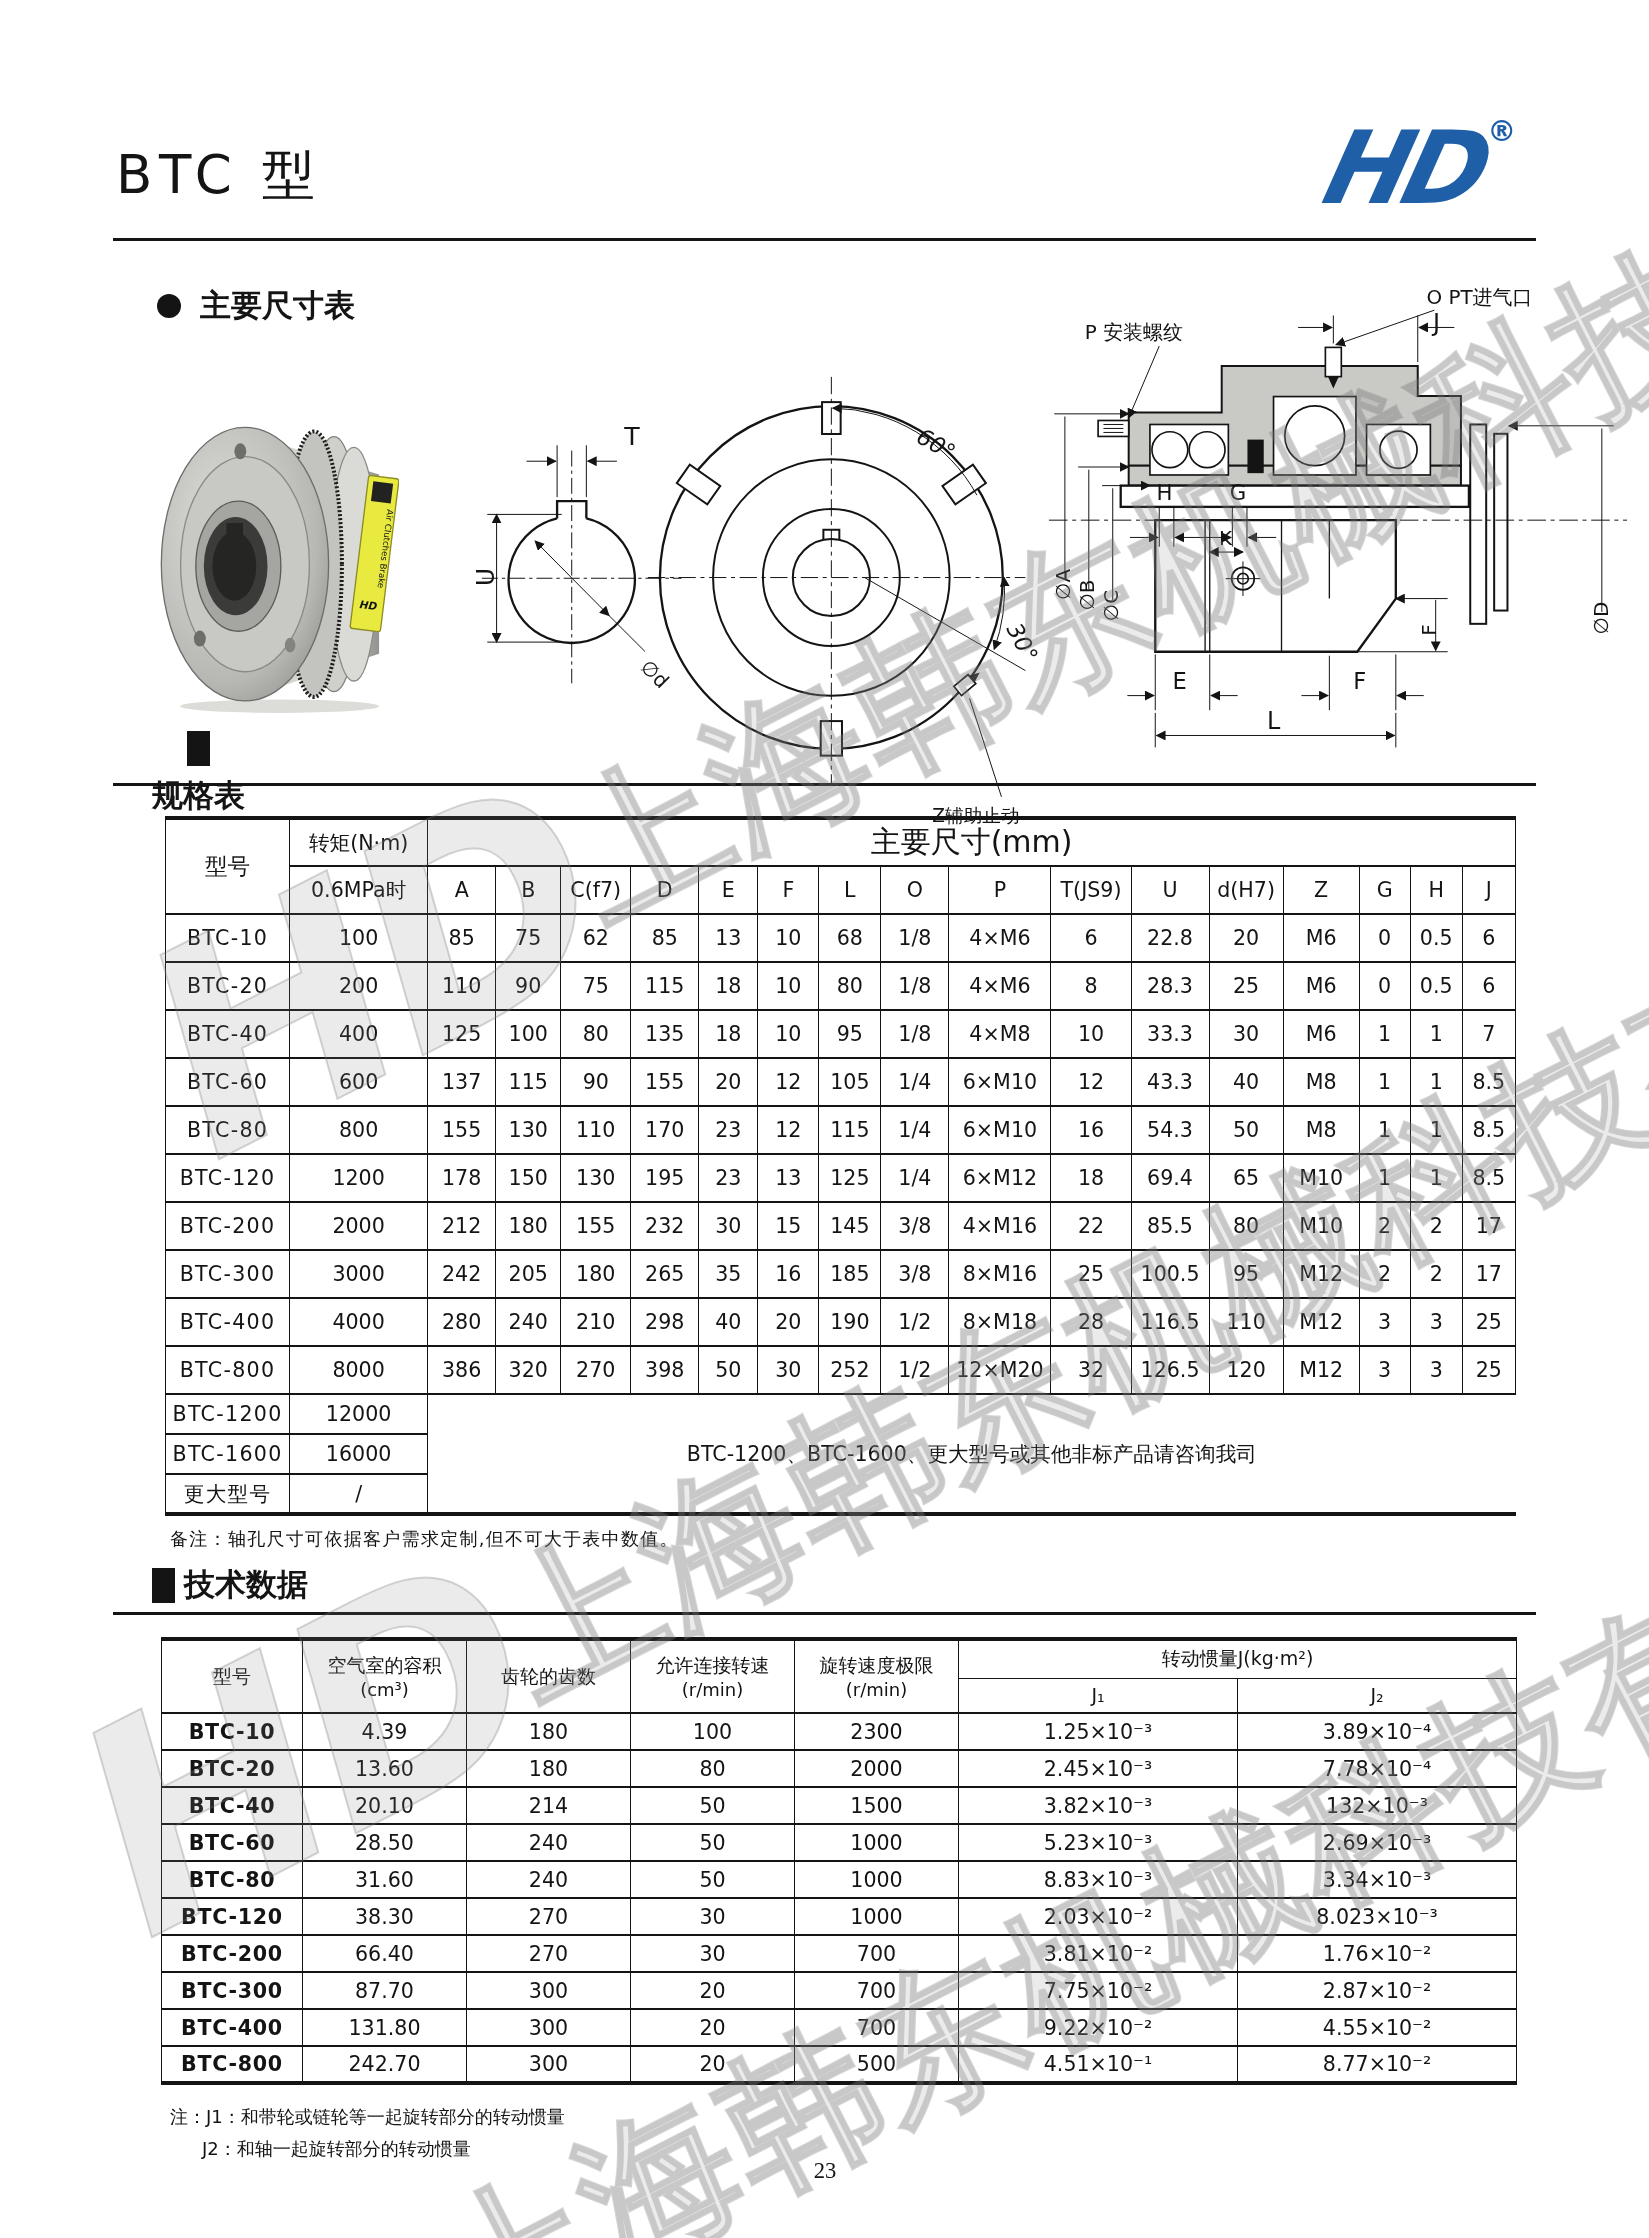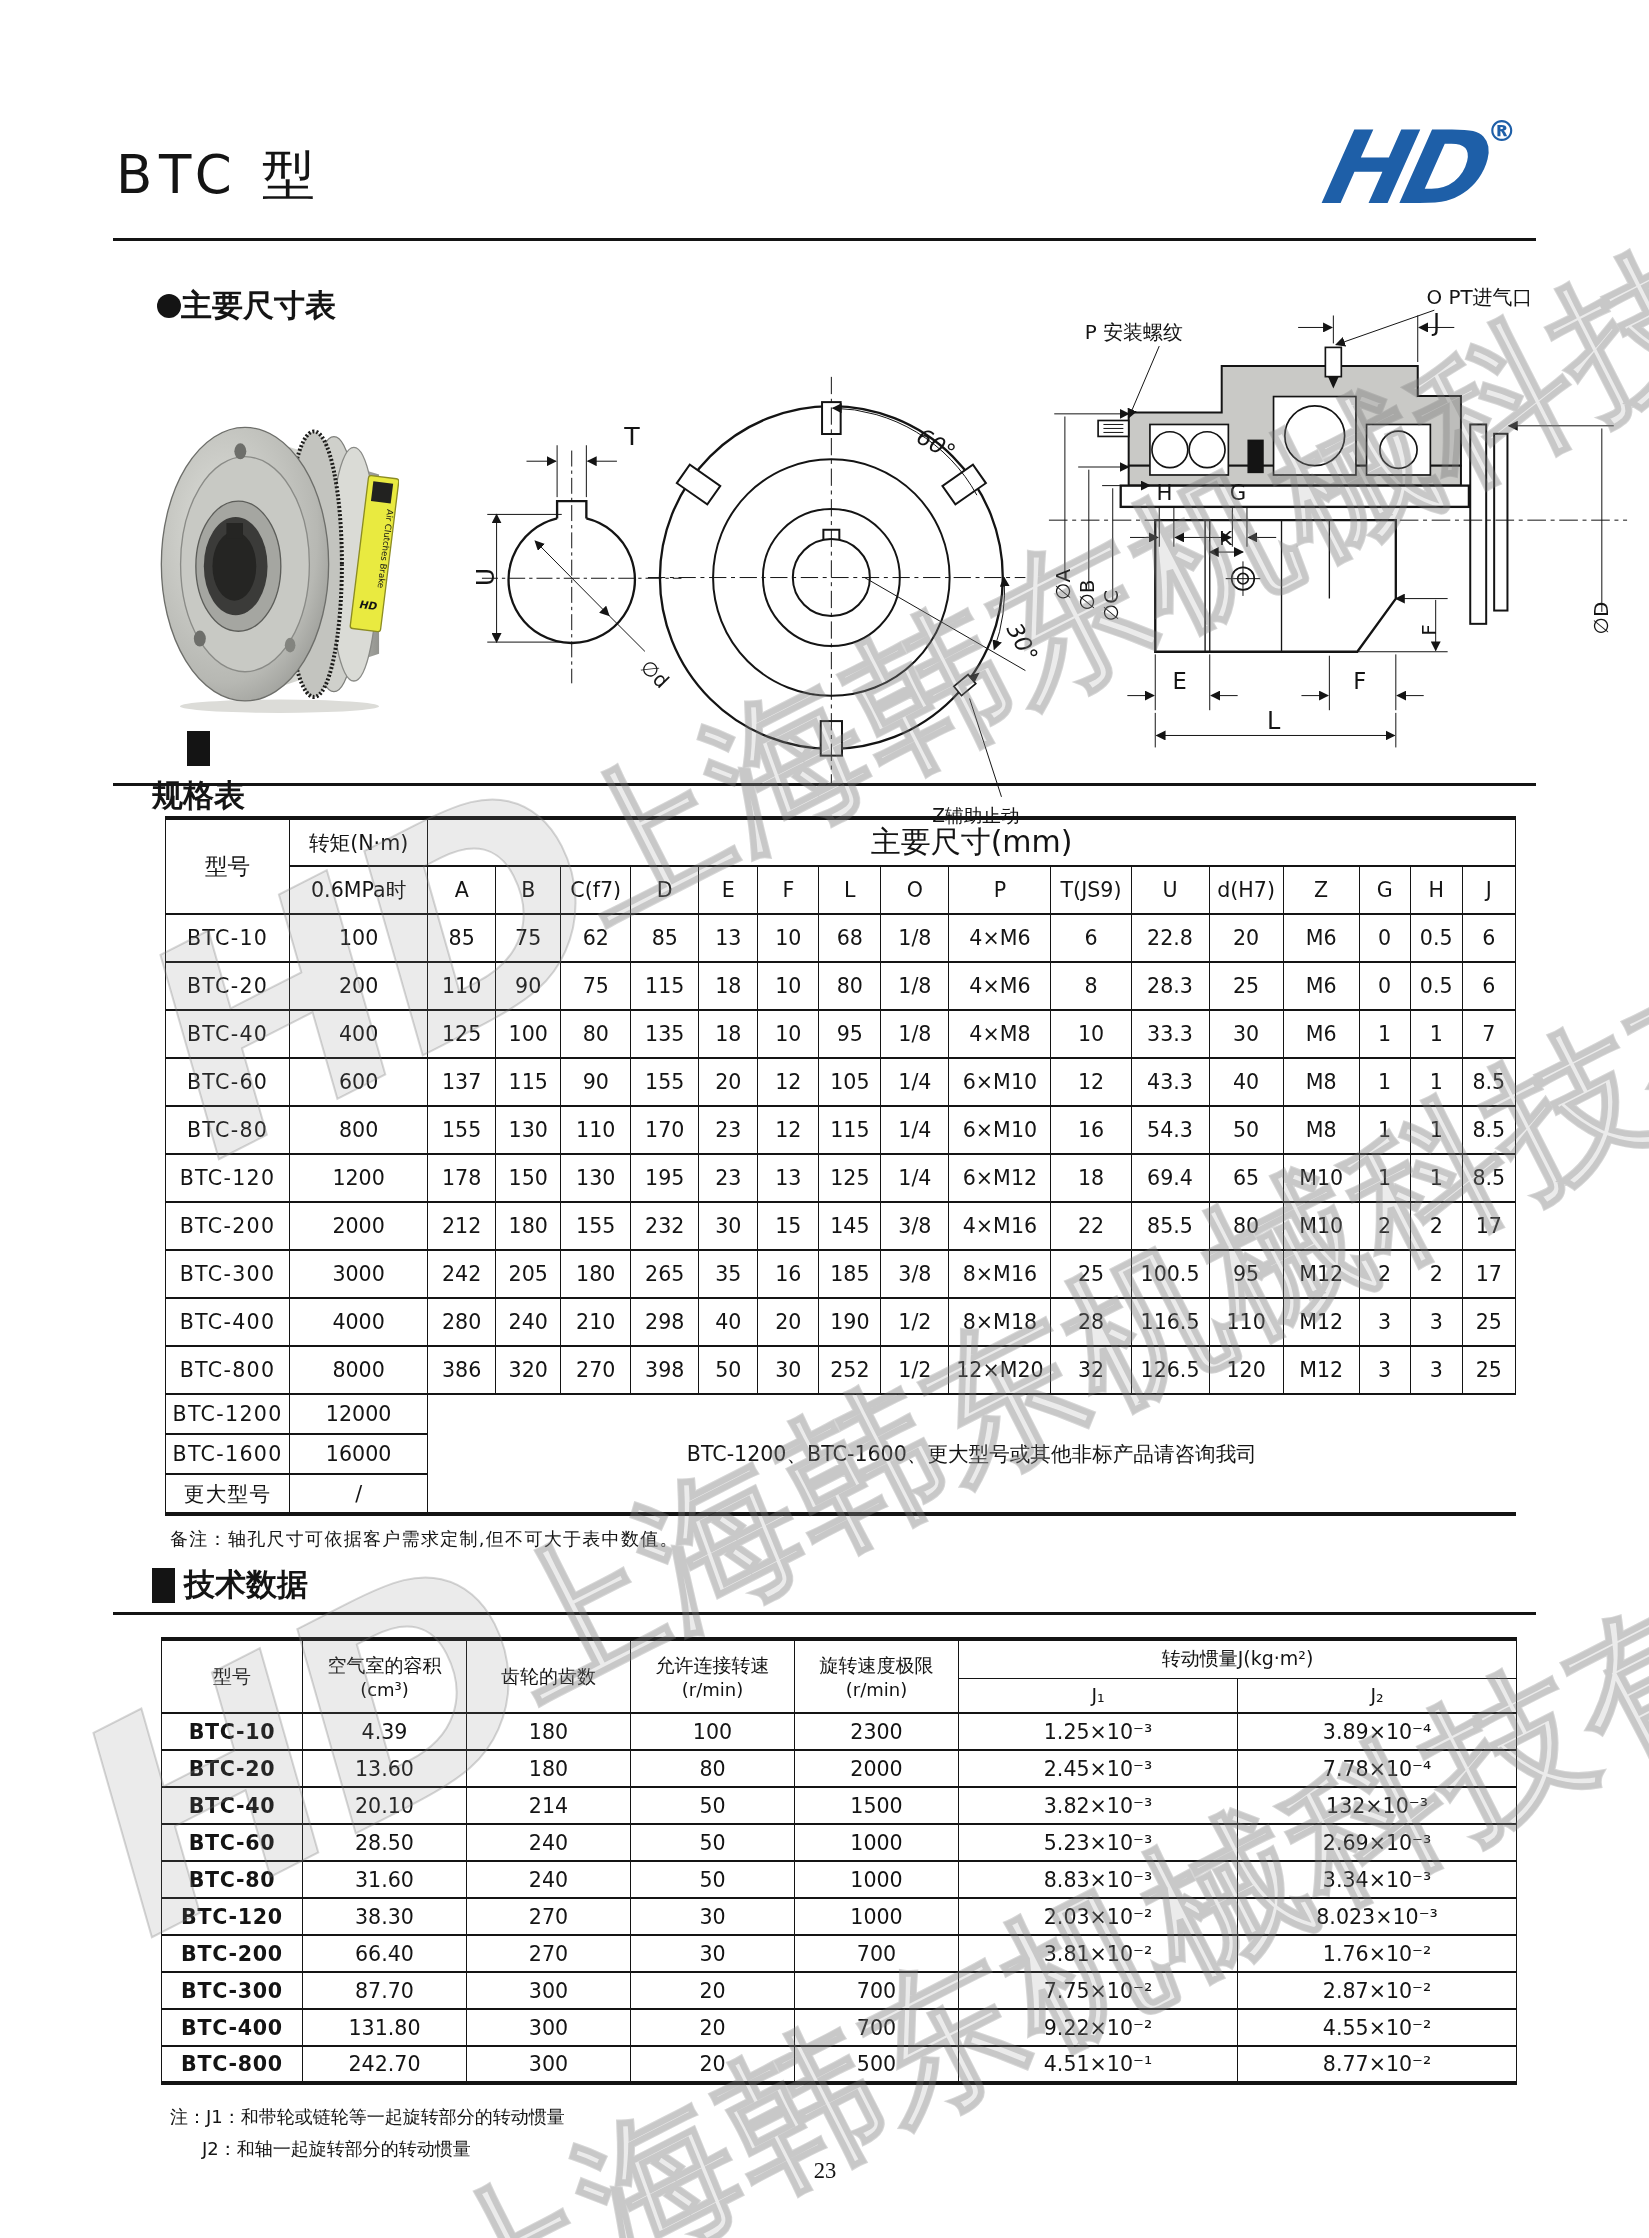--- a/index.html
+++ b/index.html
@@ -19,21 +19,21 @@
     color:#1e5fa8; transform:skewX(-14deg); letter-spacing:-6.6px; line-height:1;
   }
   .logo-r { font-size:29px; color:#1e5fa8; font-weight:bold; vertical-align:top; position:relative; top:-4px; left:4px;}
   .rule { background:#141414; height:3.3px; left:113px; width:1423px; }
   .rule-title { top:238px; }
 
   
   .sec-heading { font-size:31px; font-weight:bold; display:flex; align-items:center; gap:9.3px; }
   .bullet-circle { width:24px; height:24px; background:#141414; border-radius:50%; display:inline-block; }
   .bullet-square { width:22.6px; height:35px; background:#141414; display:inline-block; }
-  .h-dim  { left:157px; top:285px; gap:0; }
+  .h-dim  { left:157px; top:285px; gap:19px; }
   .h-spec { left:152px; top:731px;flex-direction:column; }
   .h-tech { left:152px; top:1564px; }
   .rule-spec { top:783px; }
   .rule-tech { top:1612px; }
 
   
   .watermark {
     pointer-events:none; z-index:5; white-space:nowrap;
     transform:rotate(-27deg); font-weight:bold;
     color:rgba(130,130,130,0.16);

